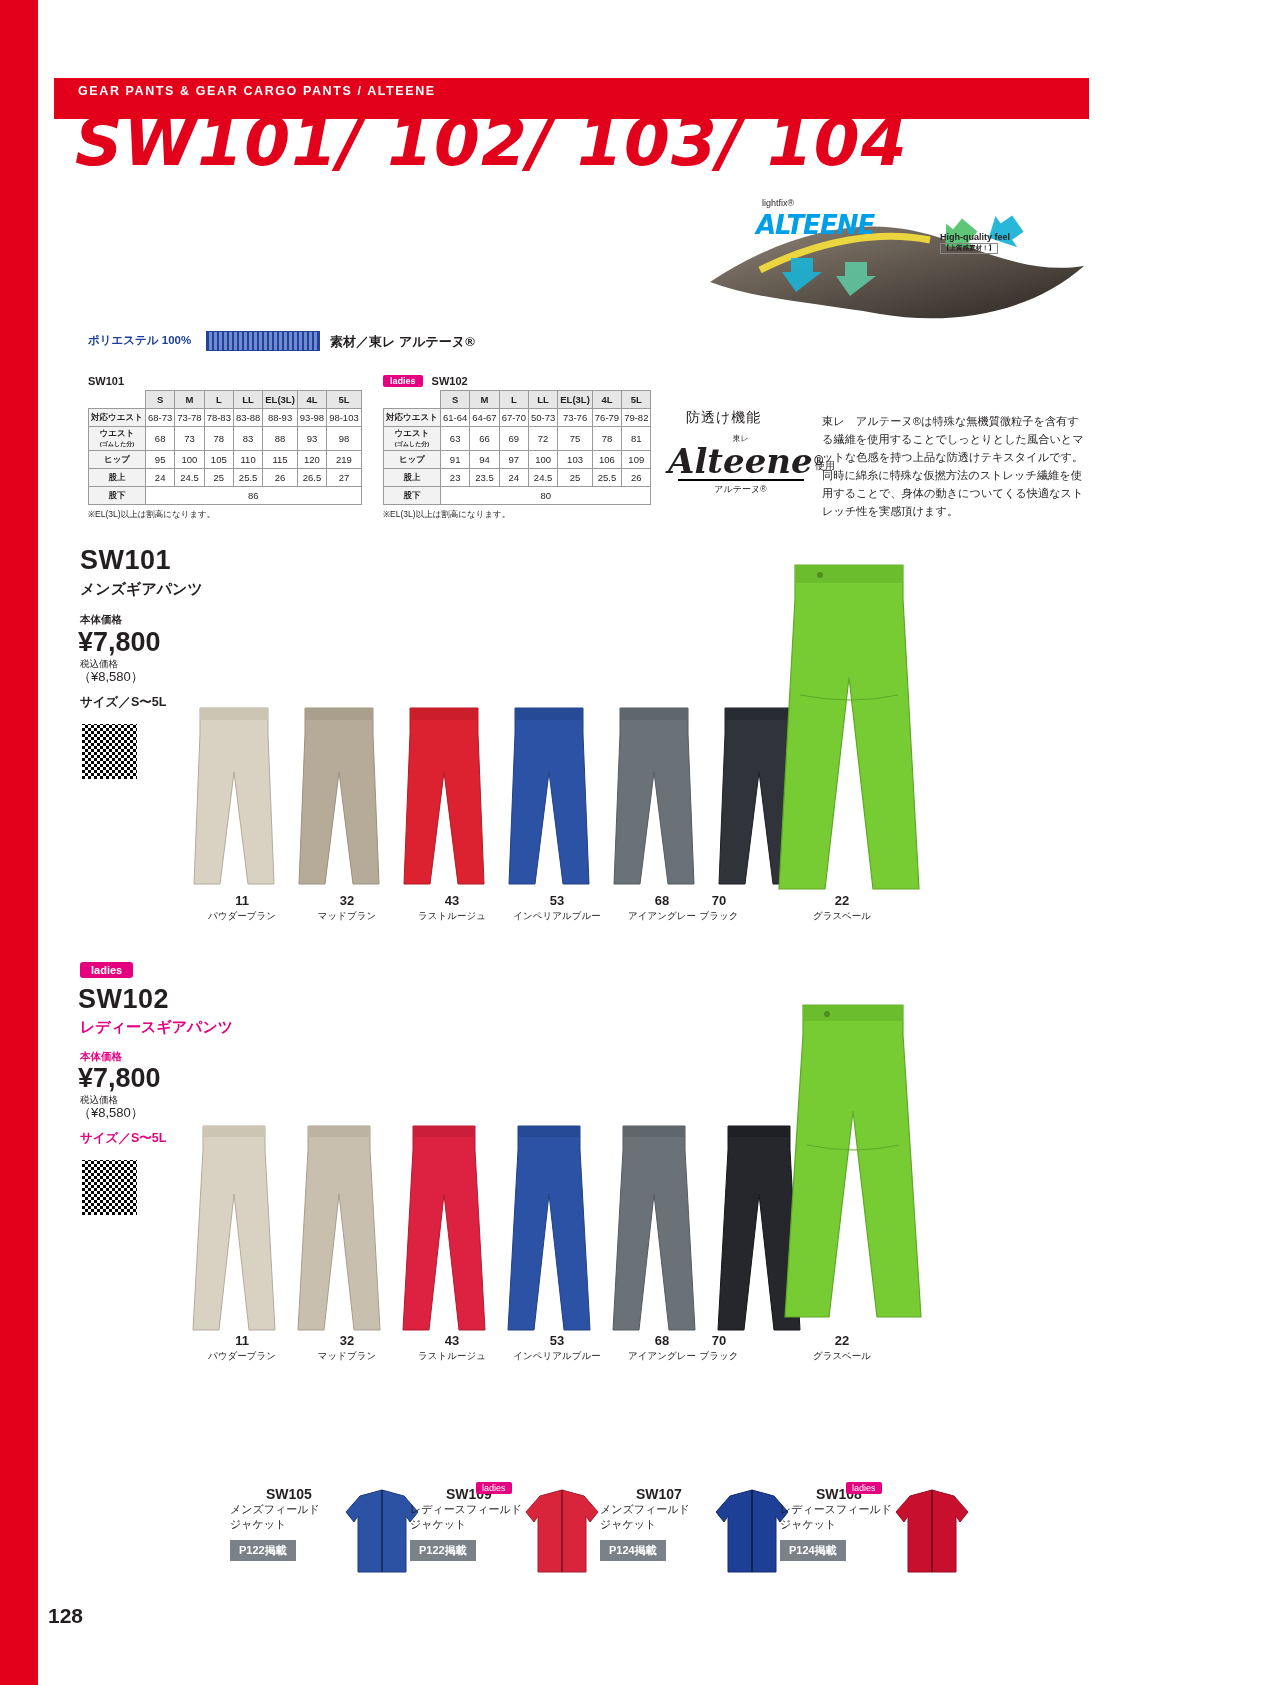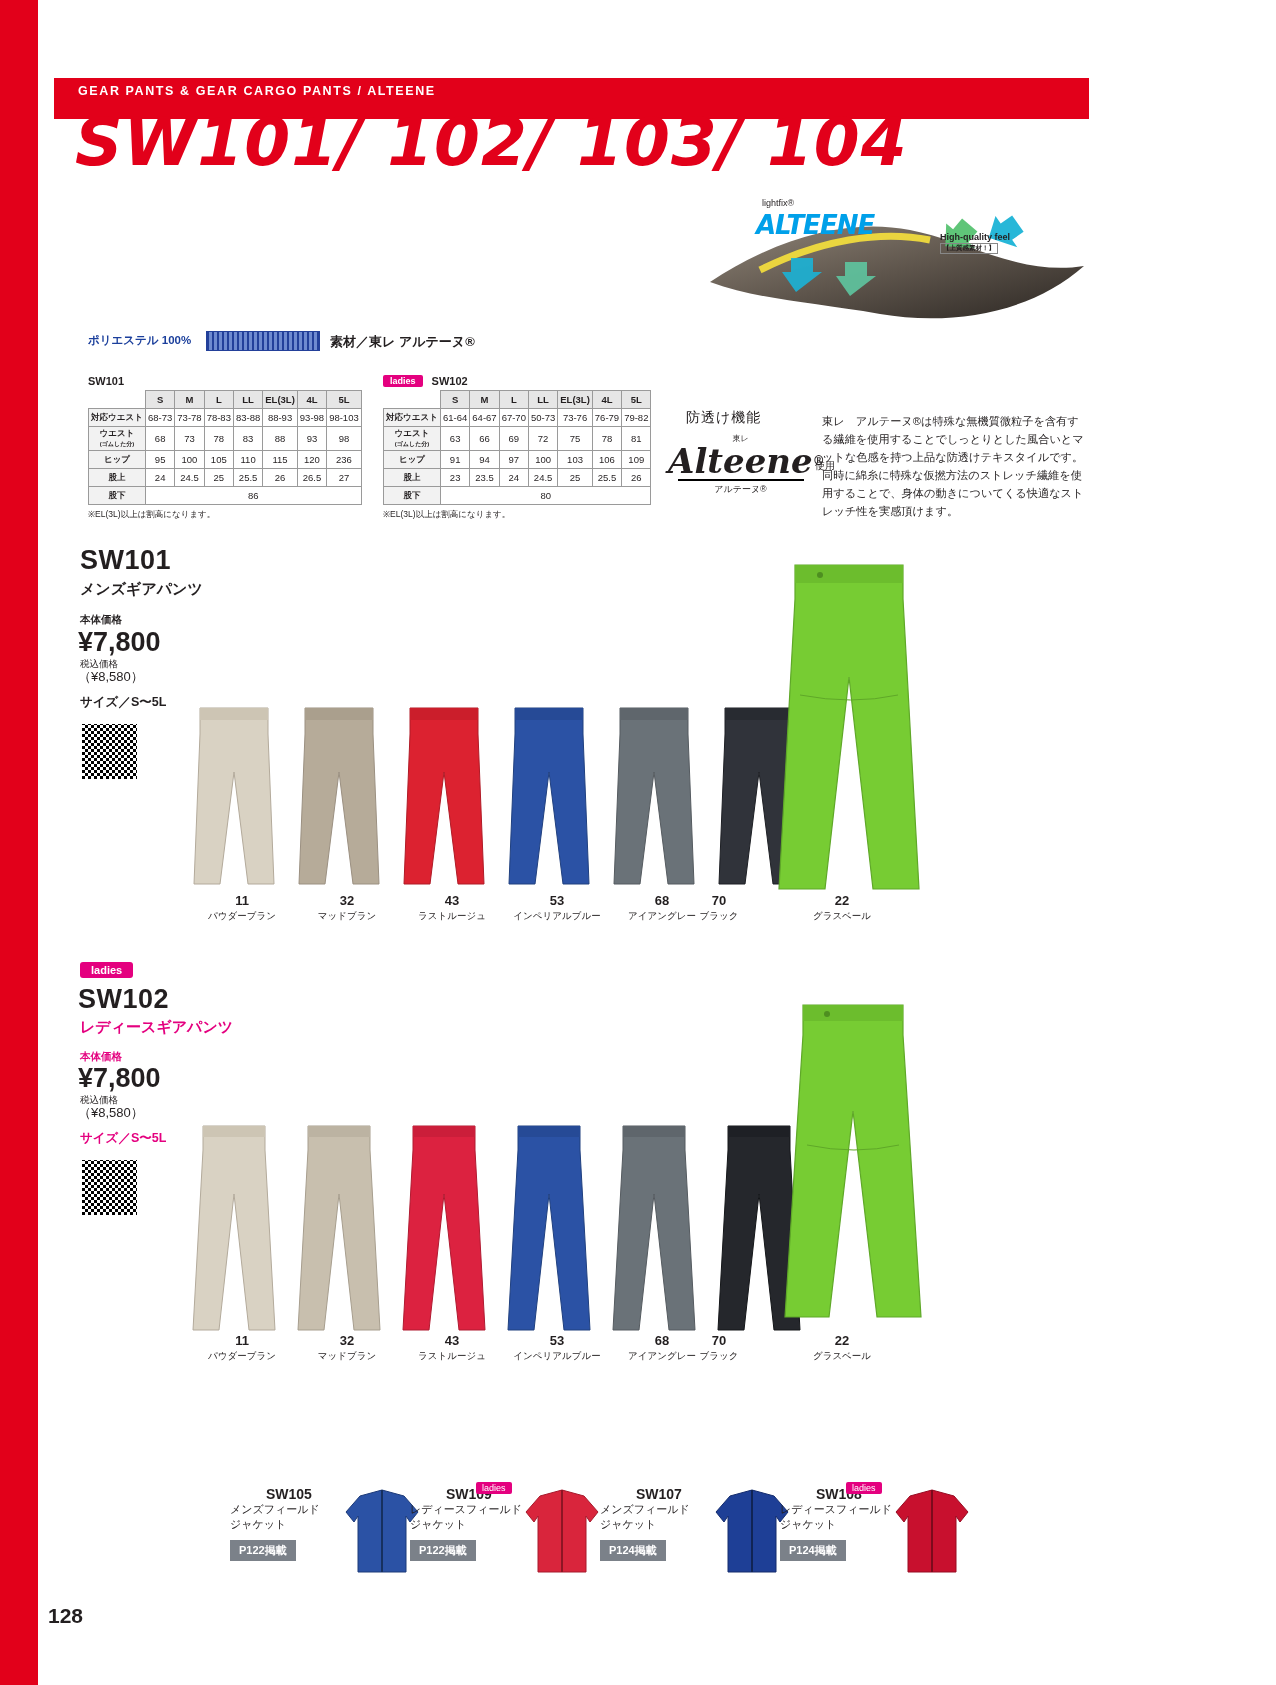--- a/index.html
+++ b/index.html
@@ -172,21 +172,21 @@
         <td>98</td>
       </tr>
       <tr>
         <td class="rowh">ヒップ</td>
         <td>95</td>
         <td>100</td>
         <td>105</td>
         <td>110</td>
         <td>115</td>
         <td>120</td>
-        <td>236</td>
+        <td>219</td>
       </tr>
       <tr>
         <td class="rowh">股上</td>
         <td>24</td>
         <td>24.5</td>
         <td>25</td>
         <td>25.5</td>
         <td>26</td>
         <td>26.5</td>
         <td>27</td>

